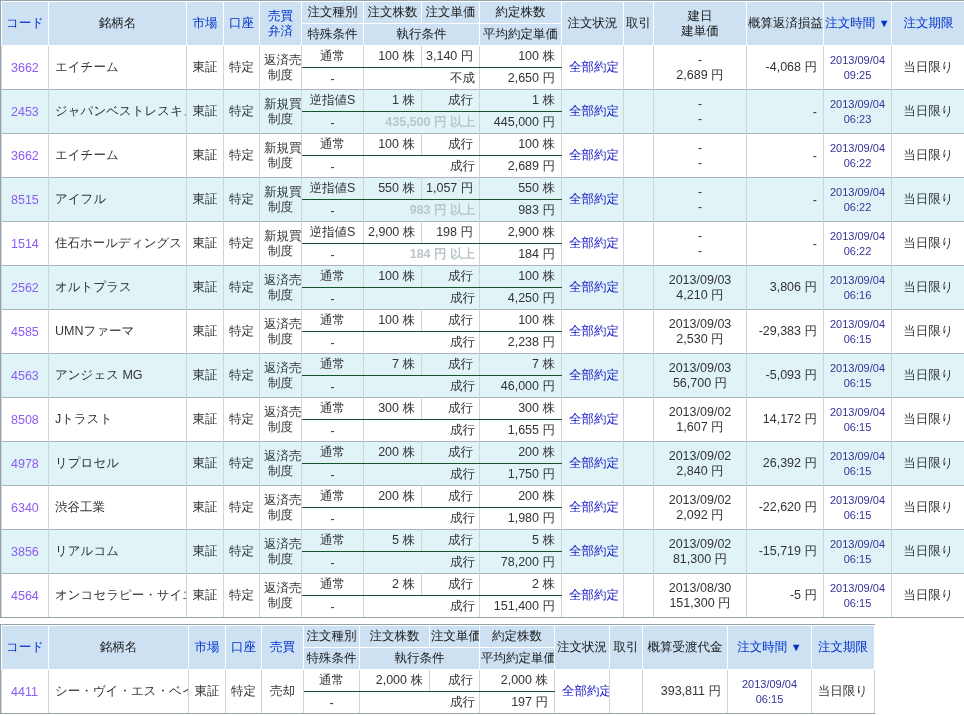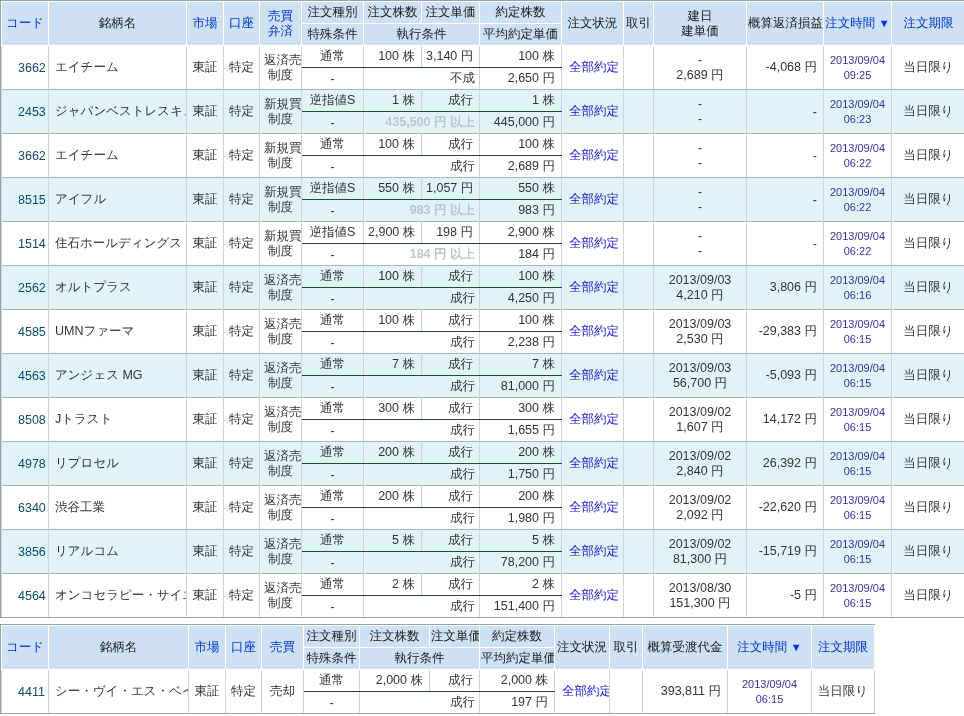--- a/index.html
+++ b/index.html
@@ -13,21 +13,21 @@
   thead th.blue, thead th.blue *{color:#0033cc;}
   thead th div{line-height:15px;}
   
   tbody td{border-left:1px solid #ced4d8;border-right:1px solid #ced4d8;height:21px;
            padding:0 4px;white-space:nowrap;overflow:hidden;background:#fff;vertical-align:middle;}
   tr.row-top td{border-top:1px solid #a9b4bb;}
   tr.row-top td.sub{border-bottom:1px solid #14532d;}
   tr.shade td{background:#e0f4f8;}
   td div{line-height:15px;}
   
-  .c-code{text-align:left;padding-left:16px;color:#0c4a6e;}
+  .c-code{text-align:left;padding-left:9px;color:#8b5cf6;}
   .c-name{text-align:left;padding-left:6px;}
   .c-center{text-align:center;}
   .c-num{text-align:right;padding-right:6px;}
   .c-econd{text-align:right;padding-left:6px;}
   .c-status{text-align:left;padding-left:7px;color:#1515cc;cursor:pointer;}
   .c-time{text-align:center;color:#333399;font-size:11px;}
   .muted{color:#b9c6cc;font-weight:bold;}
   .sort-icon{font-size:11px;}
 </style>
 </head>
@@ -332,21 +332,21 @@
     <td rowspan="2" class="c-num">-5,093 円</td>
     <td rowspan="2" class="c-time">
       <div>2013/09/04</div>
       <div>06:15</div>
     </td>
     <td rowspan="2" class="c-center">当日限り</td>
   </tr>
   <tr class="row-bot shade">
     <td class="c-center">-</td>
     <td colspan="2" class="c-econd">成行</td>
-    <td class="c-num">81,000 円</td>
+    <td class="c-num">46,000 円</td>
   </tr>
 
   <tr class="row-top">
     <td rowspan="2" class="c-code">8508</td>
     <td rowspan="2" class="c-name">Jトラスト</td>
     <td rowspan="2" class="c-center">東証</td>
     <td rowspan="2" class="c-center">特定</td>
     <td rowspan="2" class="c-center">
       <div>返済売</div>
       <div>制度</div>

